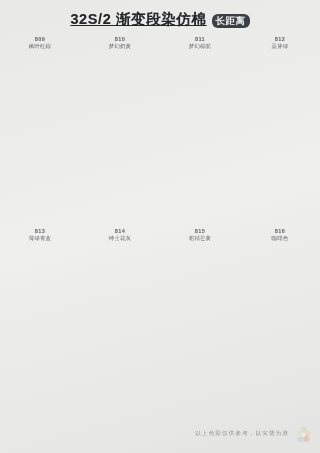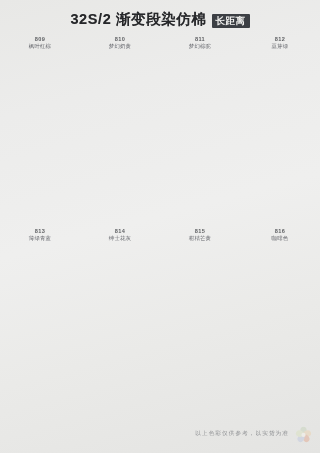--- a/index.html
+++ b/index.html
@@ -24,30 +24,31 @@
     justify-content: center;
     gap: 5px;
   }
   .title-text {
     font-size: 14.5px;
     font-weight: bold;
     letter-spacing: 0.6px;
     color: #26272a;
     white-space: nowrap;
     text-shadow: 0 0 0.4px rgba(0,0,0,.35);
+    text-decoration: underline;
   }
   .title-badge {
     display: inline-block;
     background: #3c3f44;
     color: #f2f2f0;
     font-size: 9.5px;
     font-weight: bold;
     letter-spacing: 0.5px;
     padding: 2px 4px 2.5px 4px;
-    border-radius: 1px;
+    border-radius: 6px;
     line-height: 1;
     position: relative;
     top: 1px;
   }
 
   
   .grid {
     position: absolute;
     top: 31px;
     left: 0;

